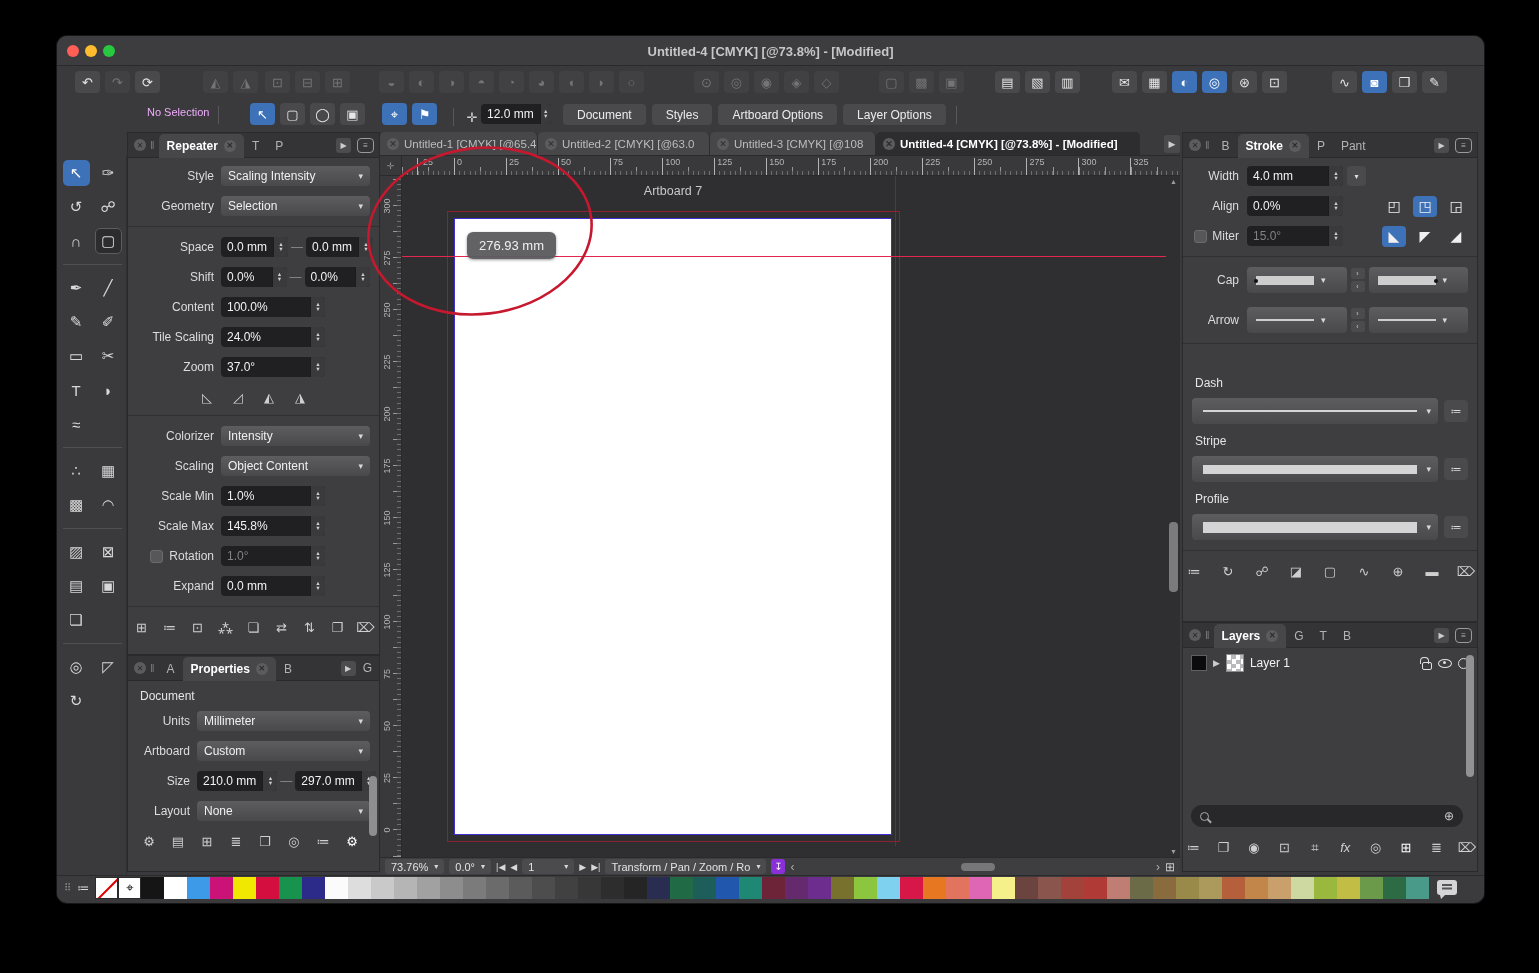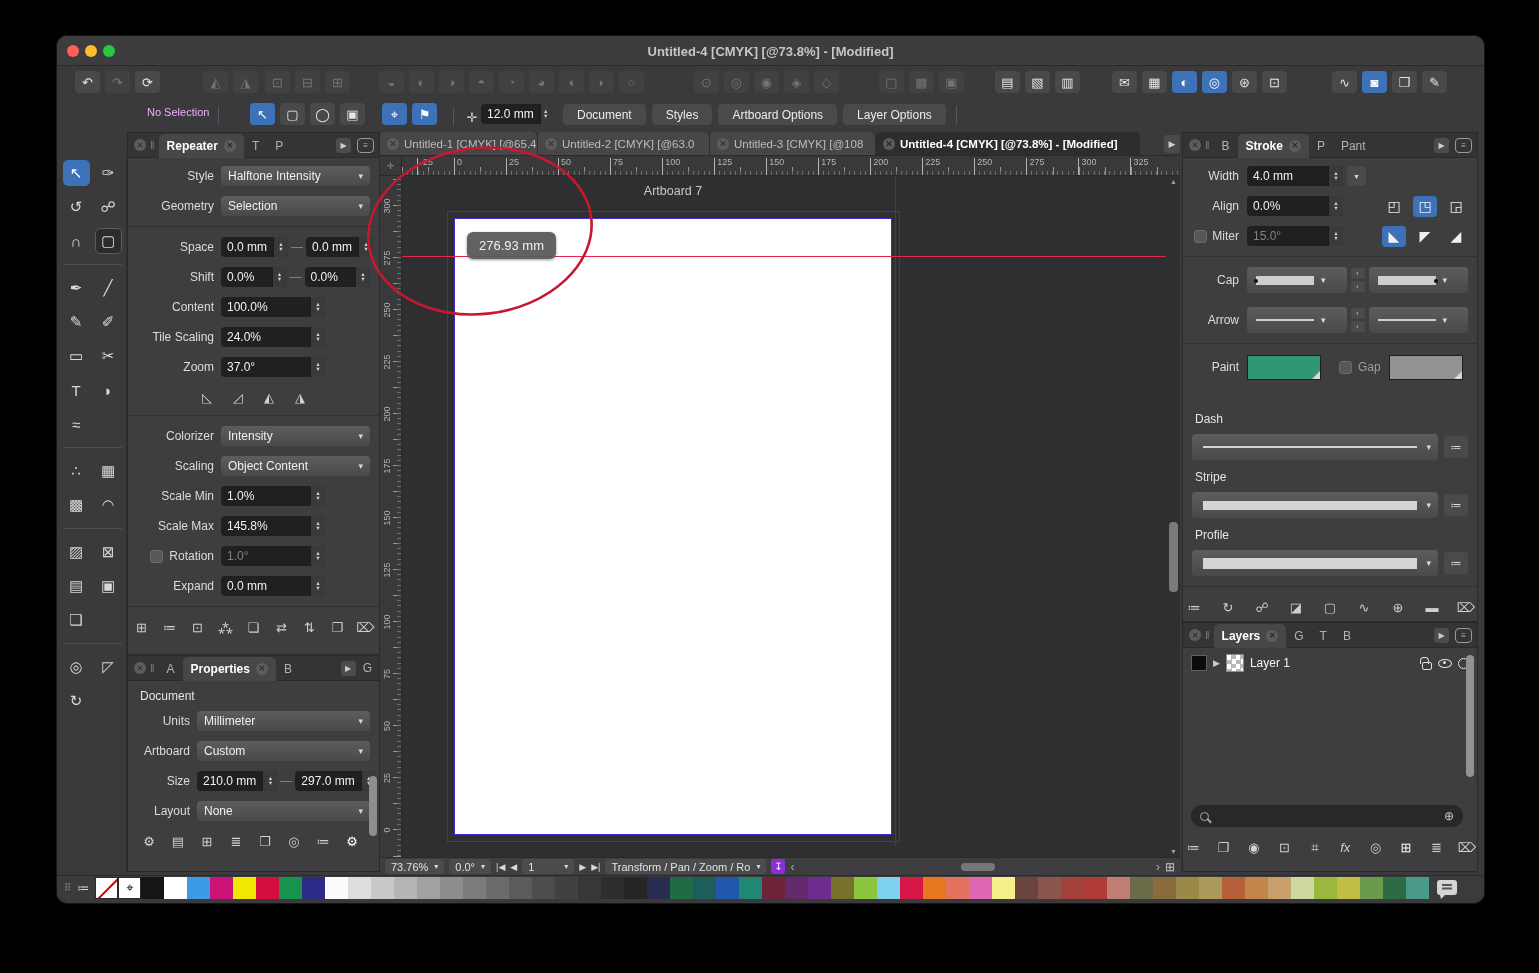--- a/index.html
+++ b/index.html
@@ -344,21 +344,21 @@
             <span>P</span>
           </span>
         </span>
       <span class="parr">▶</span>
       <span class="pmenu">≡</span>
     </div>
     <div style="padding:8px 0 0 0">
       <div class="prow">
           <span class="plbl">Style</span>
         <div class="dd" style="flex:1">
-          <span class="v">Halftone Intensity</span>
+          <span class="v">Scaling Intensity</span>
             <span class="dda">▾</span>
           </div>
         </div>
       <div class="prow">
           <span class="plbl">Geometry</span>
         <div class="dd" style="flex:1">
           <span class="v">Selection</span>
             <span class="dda">▾</span>
           </div>
         </div>
@@ -704,27 +704,20 @@
         <span class="swapcol">
             <span>›</span>
           <span>‹</span>
           </span>
         <div class="dd cap-dd" style="height:26px">
           <span class="arr-pre"></span>
             <span class="dda">▾</span>
           </div>
         </div>
       <div class="hr" style="margin-top:8px"></div>
-      <div class="prow" style="height:26px">
-          <span class="slbl">Paint</span>
-        <span class="paint-sw" id="paint-swatch" style="background: rgb(47, 152, 114);"></span>
-        <span class="chk" style="margin-left:18px"></span>
-        <span style="color:#9c9c9e;margin-left:6px">Gap</span>
-        <span class="paint-sw" style="background:#939395;margin-left:8px"></span>
-        </div>
       <div class="sect" style="margin-top:32px">Dash</div>
       <div class="prow" style="height:26px;margin-left:9px">
           <div class="dd" style="flex:1;height:26px">
           <span class="line-pre"></span>
             <span class="dda">▾</span>
           </div>
         <span class="adjbtn">≔</span>
         </div>
       <div class="sect">Stripe</div>
       <div class="prow" style="height:26px;margin-left:9px">

